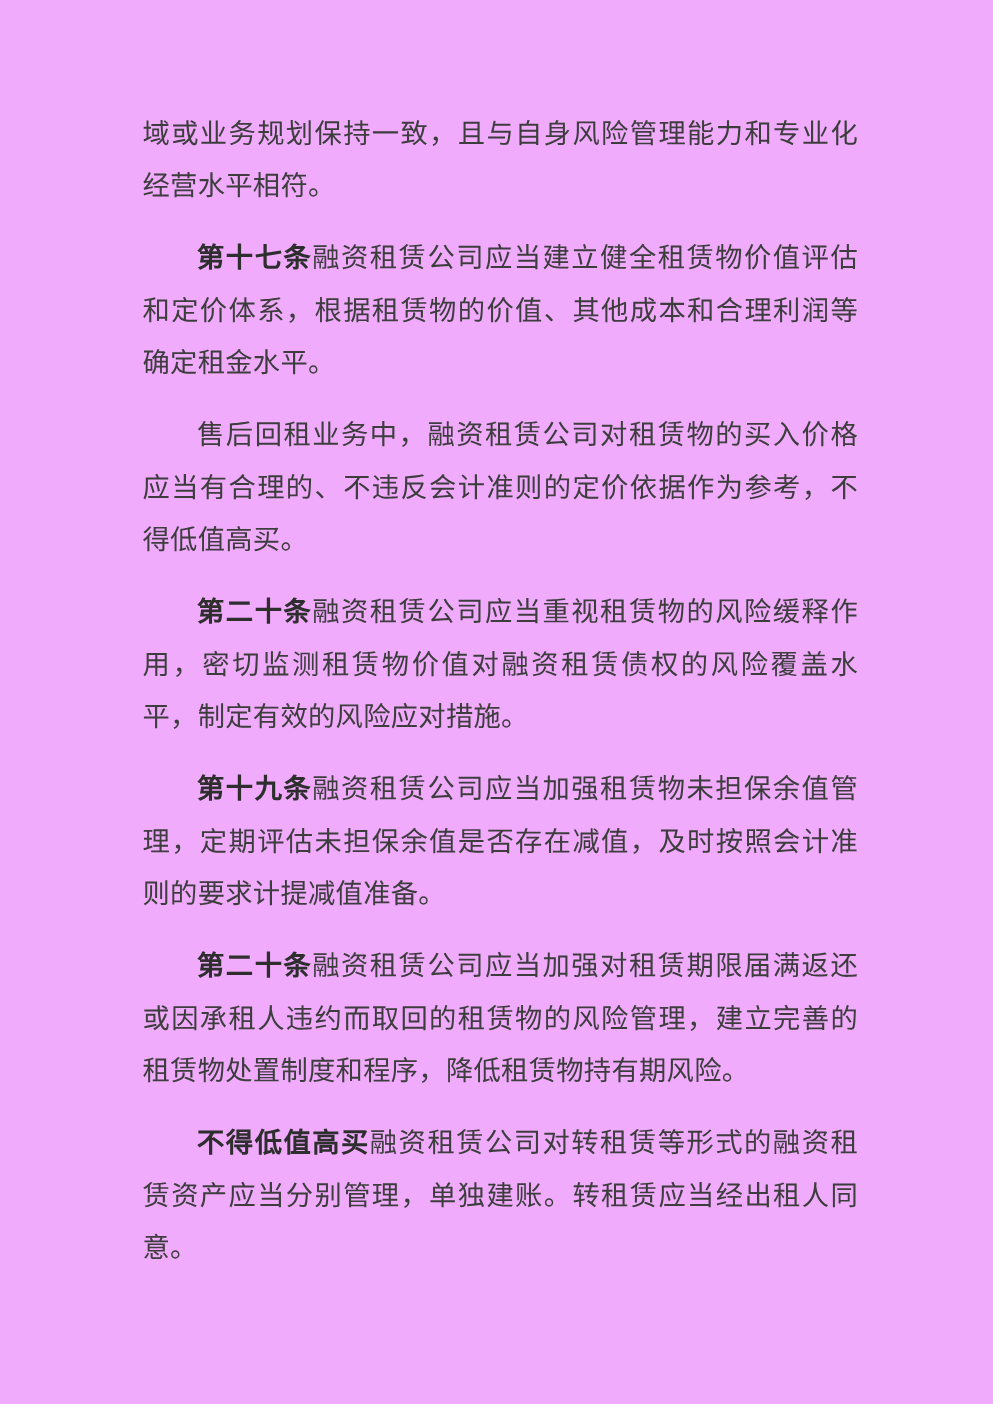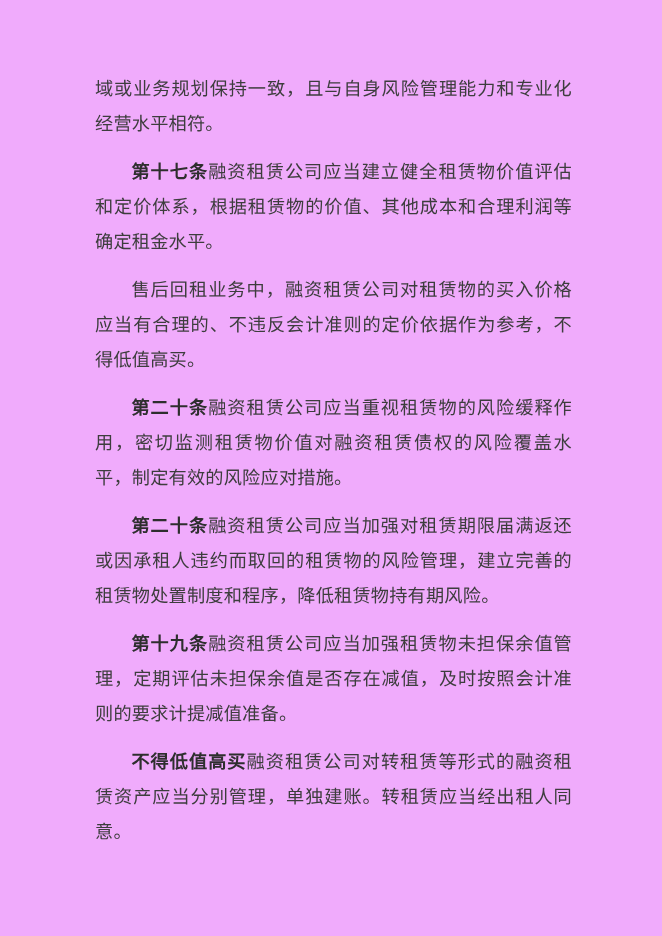--- a/index.html
+++ b/index.html
@@ -40,17 +40,17 @@
 </style>
 </head>
 <body>
 
 <div class="page">
   <div class="doc-body">
       <p><span>域或业务规划保持一致，且与自身风险管理能力和专业化经营水平相符。</span></p>
       <p class="indent"><span class="article-no">第十七条</span><span>融资租赁公司应当建立健全租赁物价值评估和定价体系，根据租赁物的价值、其他成本和合理利润等确定租金水平。</span></p>
       <p class="indent"><span>售后回租业务中，融资租赁公司对租赁物的买入价格应当有合理的、不违反会计准则的定价依据作为参考，不得低值高买。</span></p>
       <p class="indent"><span class="article-no">第二十条</span><span>融资租赁公司应当重视租赁物的风险缓释作用，密切监测租赁物价值对融资租赁债权的风险覆盖水平，制定有效的风险应对措施。</span></p>
+      <p class="indent"><span class="article-no">第十九条</span><span>融资租赁公司应当加强租赁物未担保余值管理，定期评估未担保余值是否存在减值，及时按照会计准则的要求计提减值准备。</span></p>
       <p class="indent"><span class="article-no">第二十条</span><span>融资租赁公司应当加强对租赁期限届满返还或因承租人违约而取回的租赁物的风险管理，建立完善的租赁物处置制度和程序，降低租赁物持有期风险。</span></p>
-      <p class="indent"><span class="article-no">第十九条</span><span>融资租赁公司应当加强租赁物未担保余值管理，定期评估未担保余值是否存在减值，及时按照会计准则的要求计提减值准备。</span></p>
       <p class="indent"><span class="article-no">不得低值高买</span><span>融资租赁公司对转租赁等形式的融资租赁资产应当分别管理，单独建账。转租赁应当经出租人同意。</span></p>
     </div>
 </div>
 
 </body></html>

